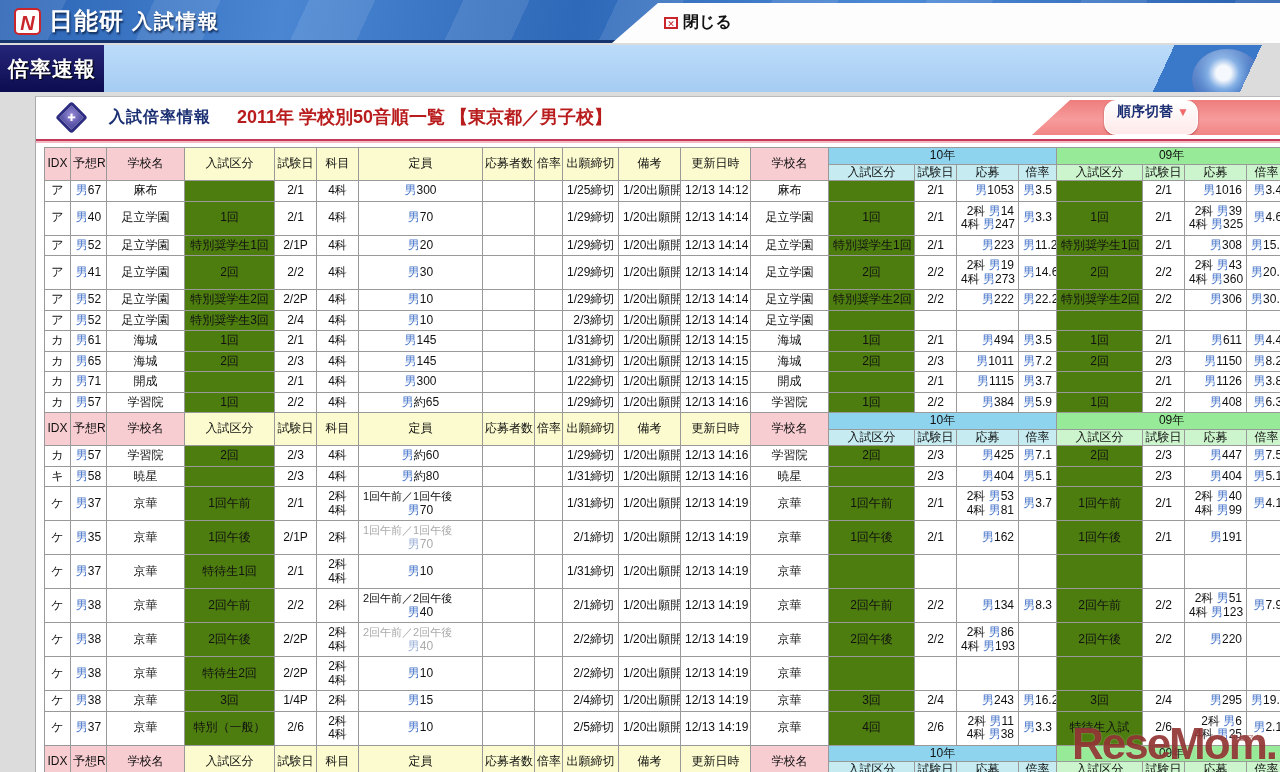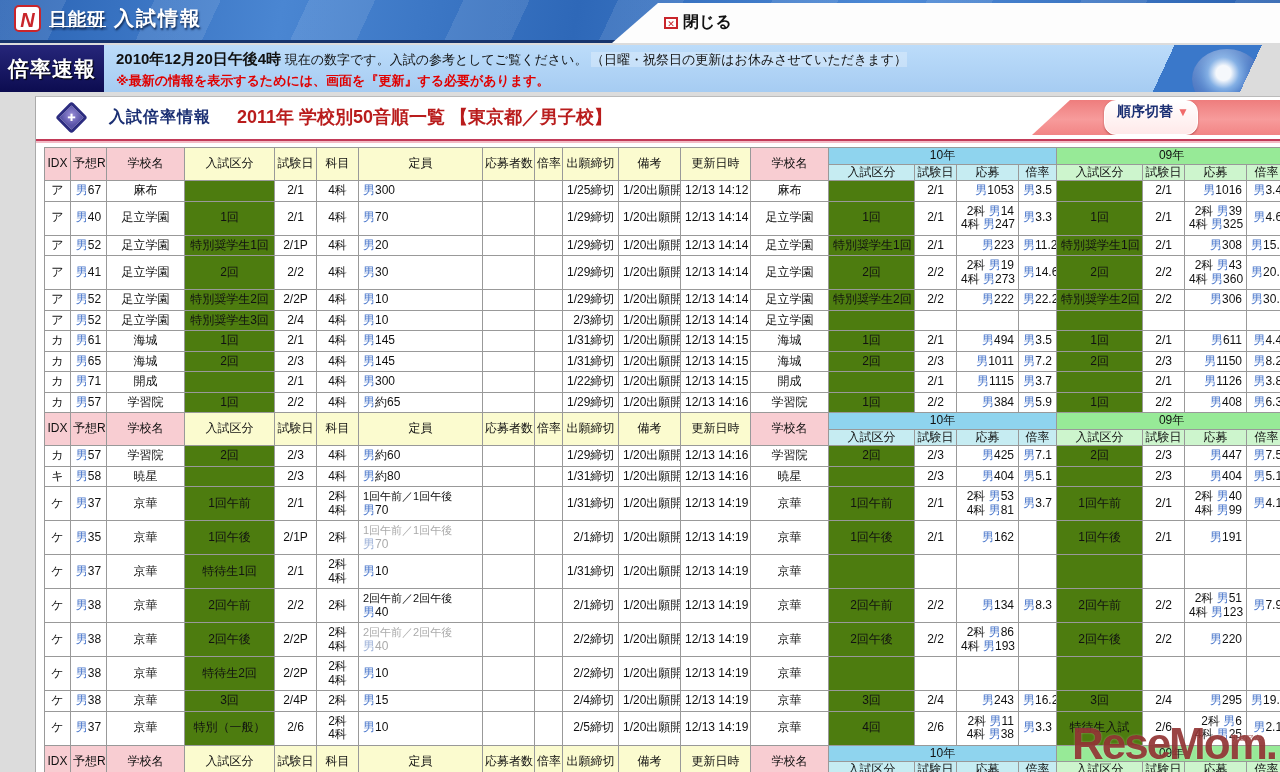--- a/index.html
+++ b/index.html
@@ -18,21 +18,21 @@
   .topbar::before{
     content:"";position:absolute;inset:0;
     background:repeating-linear-gradient(115deg,rgba(255,255,255,.10) 0 60px,rgba(255,255,255,0) 60px 140px);
   }
   .brandwrap{position:absolute;left:14px;top:5px;display:flex;align-items:center;gap:8px;}
   .logo-n{
     width:27px;height:27px;background:#fff;border:2px solid #c9252b;border-radius:5px;
     color:#c9252b;font-weight:bold;font-size:20px;line-height:26px;text-align:center;
     font-style:italic;box-sizing:border-box;
   }
-  .brand{color:#fff;font-size:18px;font-weight:bold;letter-spacing:1px;text-shadow:1px 2px 2px #102a55;text-decoration:underline;}
+  .brand{color:#fff;font-size:24px;font-weight:bold;letter-spacing:1px;text-shadow:1px 2px 2px #102a55;}
   .brand-sec{color:#fff;font-size:20px;font-weight:bold;letter-spacing:2px;text-shadow:1px 2px 2px #102a55;}
   .top-white{
     position:absolute;top:3px;right:0;width:668px;height:40px;background:#fdfdfd;
     clip-path:polygon(46px 0,100% 0,100% 100%,0 100%);
   }
   .close-area{position:absolute;left:52px;top:9px;display:flex;align-items:center;gap:5px;cursor:pointer;}
   .close-icon{
     width:14px;height:12px;border:2px solid #c9252b;background:#fff;color:#c9252b;
     font-size:9px;line-height:11px;text-align:center;font-weight:bold;box-sizing:border-box;
   }
@@ -115,21 +115,21 @@
   .hg{background:#97ea97;}
   .hgs{background:#cdf5cd;}
   .c{text-align:center;}
   .r{text-align:right;}
   .l{text-align:left;}
   .shade{background:#4d7c0f;}
   .m{color:#4d79cc;}
   .gray, .gray *{color:#aaa !important;}
   .gray .m{color:#9fb3d9 !important;}
   .capnote{display:block;text-align:left;font-size:11px;}
-  .capval{display:block;text-align:left;}
+  .capval{display:block;text-align:center;}
   
   .watermark{
     position:absolute;right:4px;bottom:8px;color:rgba(140,42,42,.88);
     font-size:44px;font-weight:bold;letter-spacing:-2px;line-height:40px;
     text-shadow:0 0 2px rgba(255,255,255,.4);
   }
   .watermark .ruby{
     position:absolute;top:-6px;right:14px;font-size:8px;font-weight:normal;letter-spacing:0;
     color:rgba(140,42,42,.8);
   }
@@ -147,28 +147,20 @@
     <div class="close-area">
       <span class="close-icon">✕</span>
       <span class="close-label">閉じる</span>
     </div>
   </div>
 </div>
 
 <div class="noticebar">
   <div class="notice-left">
     <span>倍率速報</span>
-  </div>
-  <div class="notice-body">
-    <div class="n-line1">
-      <span class="n-date">2010年12月20日午後4時</span>
-      <span>現在の数字です。入試の参考としてご覧ください。</span>
-      <span class="n-paren">（日曜・祝祭日の更新はお休みさせていただきます）</span>
-    </div>
-    <div class="n-line2">※最新の情報を表示するためには、画面を『更新』する必要があります。</div>
   </div>
   <div class="swirl"></div>
 </div>
 
 <div class="panel">
   <div class="titlebar">
     <div class="title-inner">
       <span class="diamond"></span>
       <span class="t-label">入試倍率情報</span>
       <span class="t-title">2011年 学校別50音順一覧 【東京都／男子校】</span>
@@ -713,21 +705,21 @@
           <td class="c shade"></td>
           <td class="c"></td>
           <td class="r"></td>
           <td class="r"></td>
         </tr>
         <tr>
           <td class="c">ケ</td>
           <td class="c"><span class="m">男</span>38</td>
           <td class="c">京華</td>
           <td class="c shade">3回</td>
-          <td class="c">2/4P</td>
+          <td class="c">1/4P</td>
           <td class="c">2科</td>
           <td class="l">
             <span class="capval"><span class="m">男</span>15</span>
           </td>
           <td class="r"></td>
           <td class="r"></td>
           <td class="r">2/4締切</td>
           <td class="c">1/20出願開始</td>
           <td class="c">12/13 14:19</td>
           <td class="c">京華</td>

